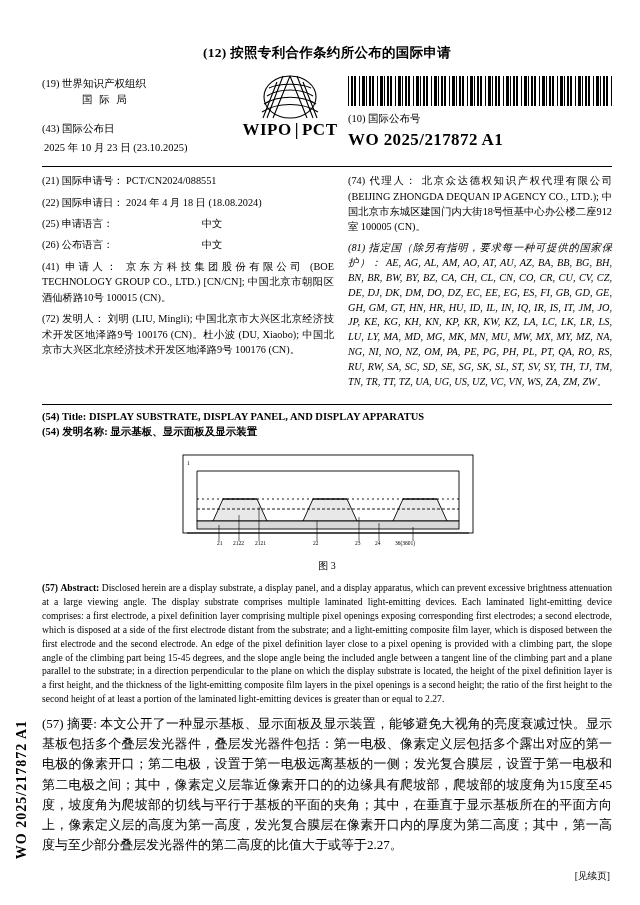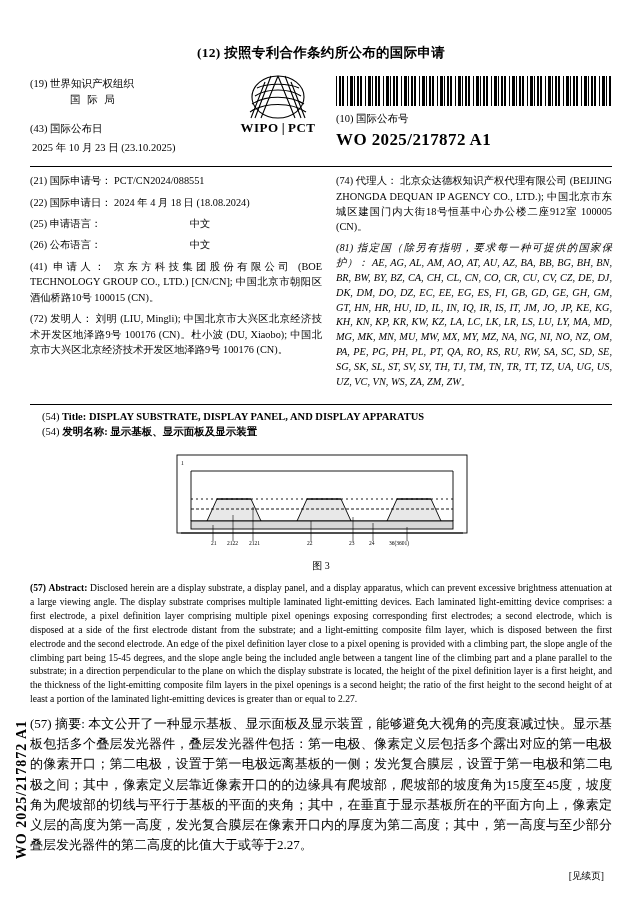--- a/index.html
+++ b/index.html
@@ -5,21 +5,21 @@
   html,body{margin:0;padding:0;}
   body{
     width:640px;height:905px;background:#ffffff;
     font-family:"Liberation Serif", serif;
     color:#000;
     position:relative;
     overflow:hidden;
   }
   .page{
     position:absolute;inset:0;
-    padding:34px 28px 20px 30px;
+    padding:34px 28px 20px 42px;
     box-sizing:border-box;
   }
   .title-12{
     text-align:center;
     font-size:13.5px;
     font-weight:bold;
     margin-top:10px;
     letter-spacing:.3px;
   }
   .head-row{
@@ -33,21 +33,21 @@
   .head-left .l43{margin-top:12px;}
   .head-left .l43date{margin-left:2px;margin-top:3px;font-size:10.5px;}
   .wipo{
     width:104px;text-align:center;position:relative;top:-2px;
   }
   .wipo-logo{
     height:44px;width:74px;margin:0 auto;position:relative;
   }
   .wipo-logo svg{display:block;}
   .wipo-text{
-    font-size:13px;font-weight:bold;letter-spacing:.5px;margin-top:2px;
+    font-size:17px;font-weight:bold;letter-spacing:.5px;margin-top:2px;
   }
   .wipo-text .bar{display:inline-block;margin:0 3px;}
   .head-right{flex:1;padding-left:6px;}
   .barcode{
     height:30px;width:100%;
     background-image:repeating-linear-gradient(90deg,#000 0 1px,#fff 1px 3px,#000 3px 5px,#fff 5px 6px,#000 6px 8px,#fff 8px 11px,#000 11px 12px,#fff 12px 14px,#000 14px 17px,#fff 17px 18px);
   }
   .pub-no{
     font-size:10.5px;margin-top:6px;
   }
@@ -63,21 +63,21 @@
   .col-left{width:292px;font-size:10.3px;line-height:1.5;padding-right:8px;}
   .col-right{flex:1;font-size:10.3px;line-height:1.5;padding-left:6px;}
   .fld{margin-bottom:6px;text-align:justify;}
   .ital{font-style:italic;font-weight:bold;}
   .countries{text-align:justify;line-height:1.45;font-style:italic;}
   .title-box{
     border-top:1.2px solid #000;
     margin-top:8px;padding-top:6px;
   }
   .t54{font-size:10.5px;font-weight:bold;margin-bottom:3px;}
-  .t54 .num{font-weight:normal;margin-left:12px;}
+  .t54 .num{font-weight:bold;}
   .fig{
     margin:10px auto 2px auto;
     width:400px;height:108px;
     position:relative;
   }
   .fig svg{display:block;}
   .figcap{text-align:center;font-size:10px;margin-top:0px;}
   .abs{
     font-size:9.6px;line-height:1.45;text-align:justify;margin-top:8px;
   }
@@ -88,21 +88,21 @@
   .sidebar{
     position:absolute;
     left:14px;bottom:46px;
     writing-mode:vertical-rl;
     transform:rotate(180deg);
     font-size:14px;font-weight:bold;
     letter-spacing:1px;
     font-family:"Liberation Serif", serif;
   }
   .cont{
-    position:absolute;right:36px;bottom:22px;font-size:9.6px;
+    position:absolute;right:30px;bottom:22px;font-size:9.6px;
   }
 </style>
 </head>
 <body>
 
 <div class="page">
 
   <div class="title-12">(12) 按照专利合作条约所公布的国际申请</div>
 
   <div class="head-row">

